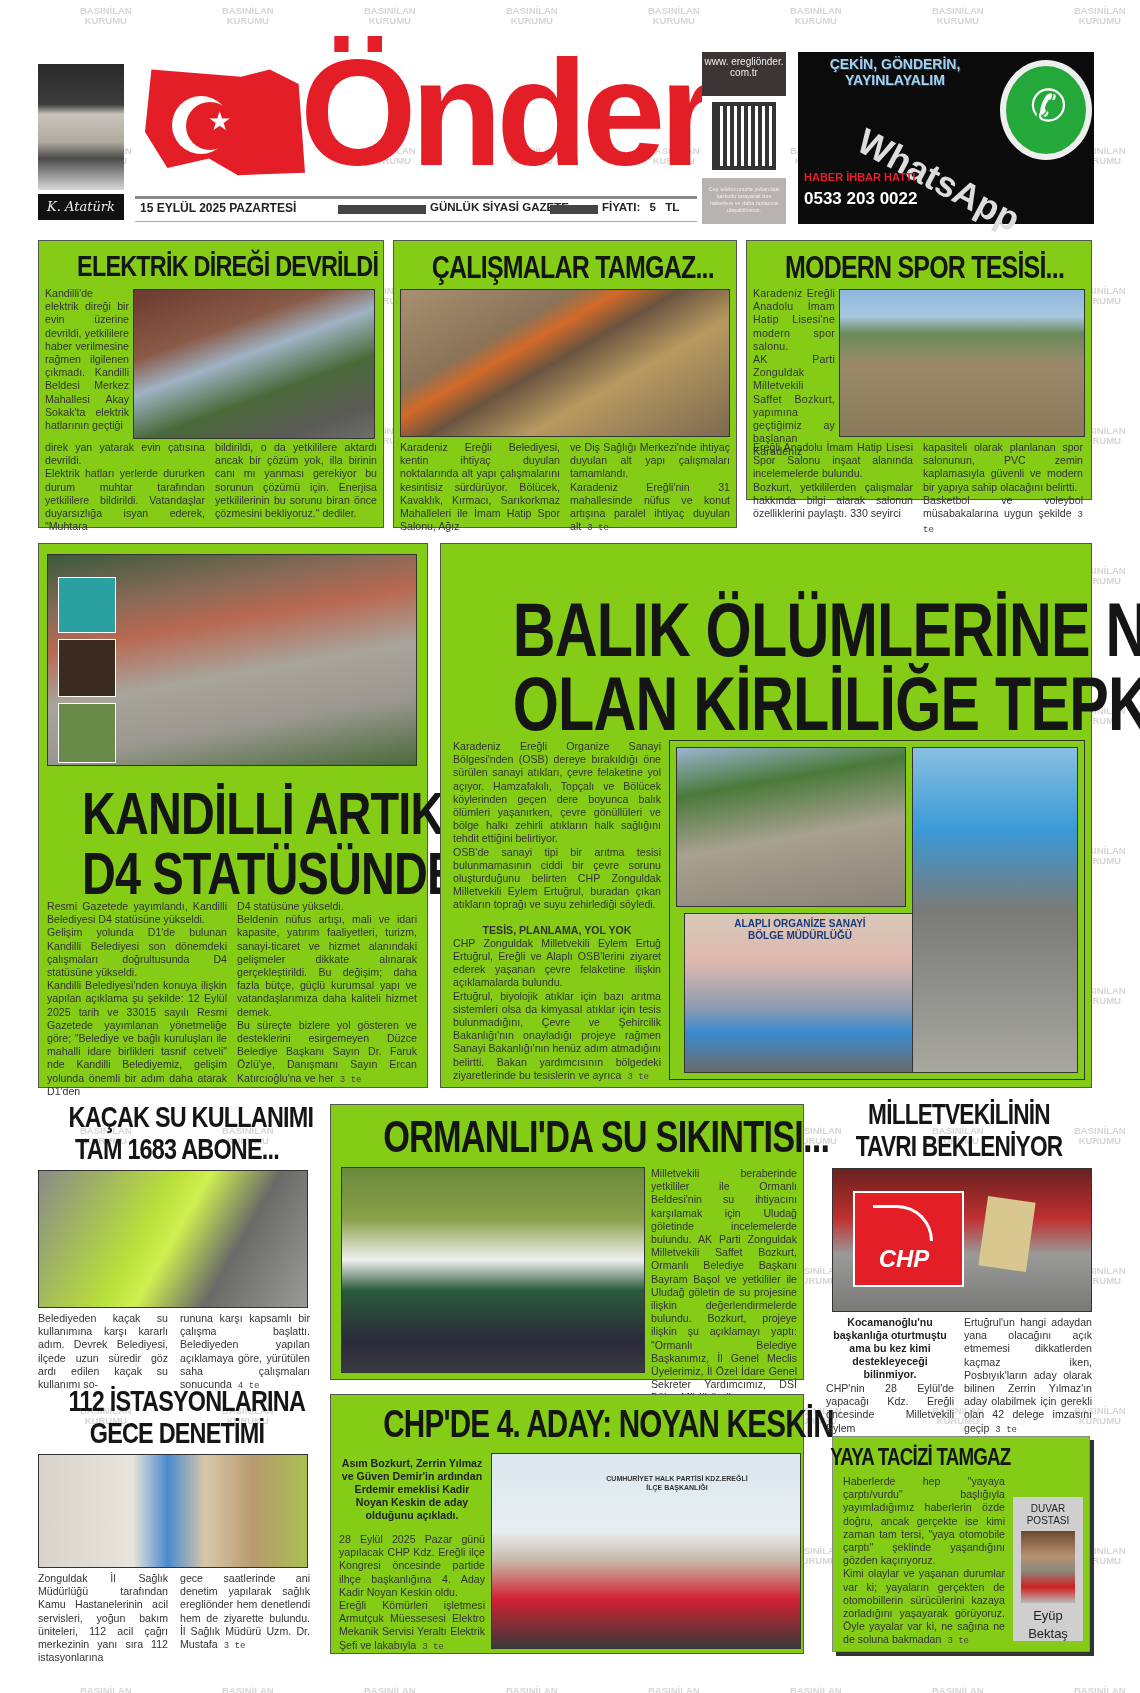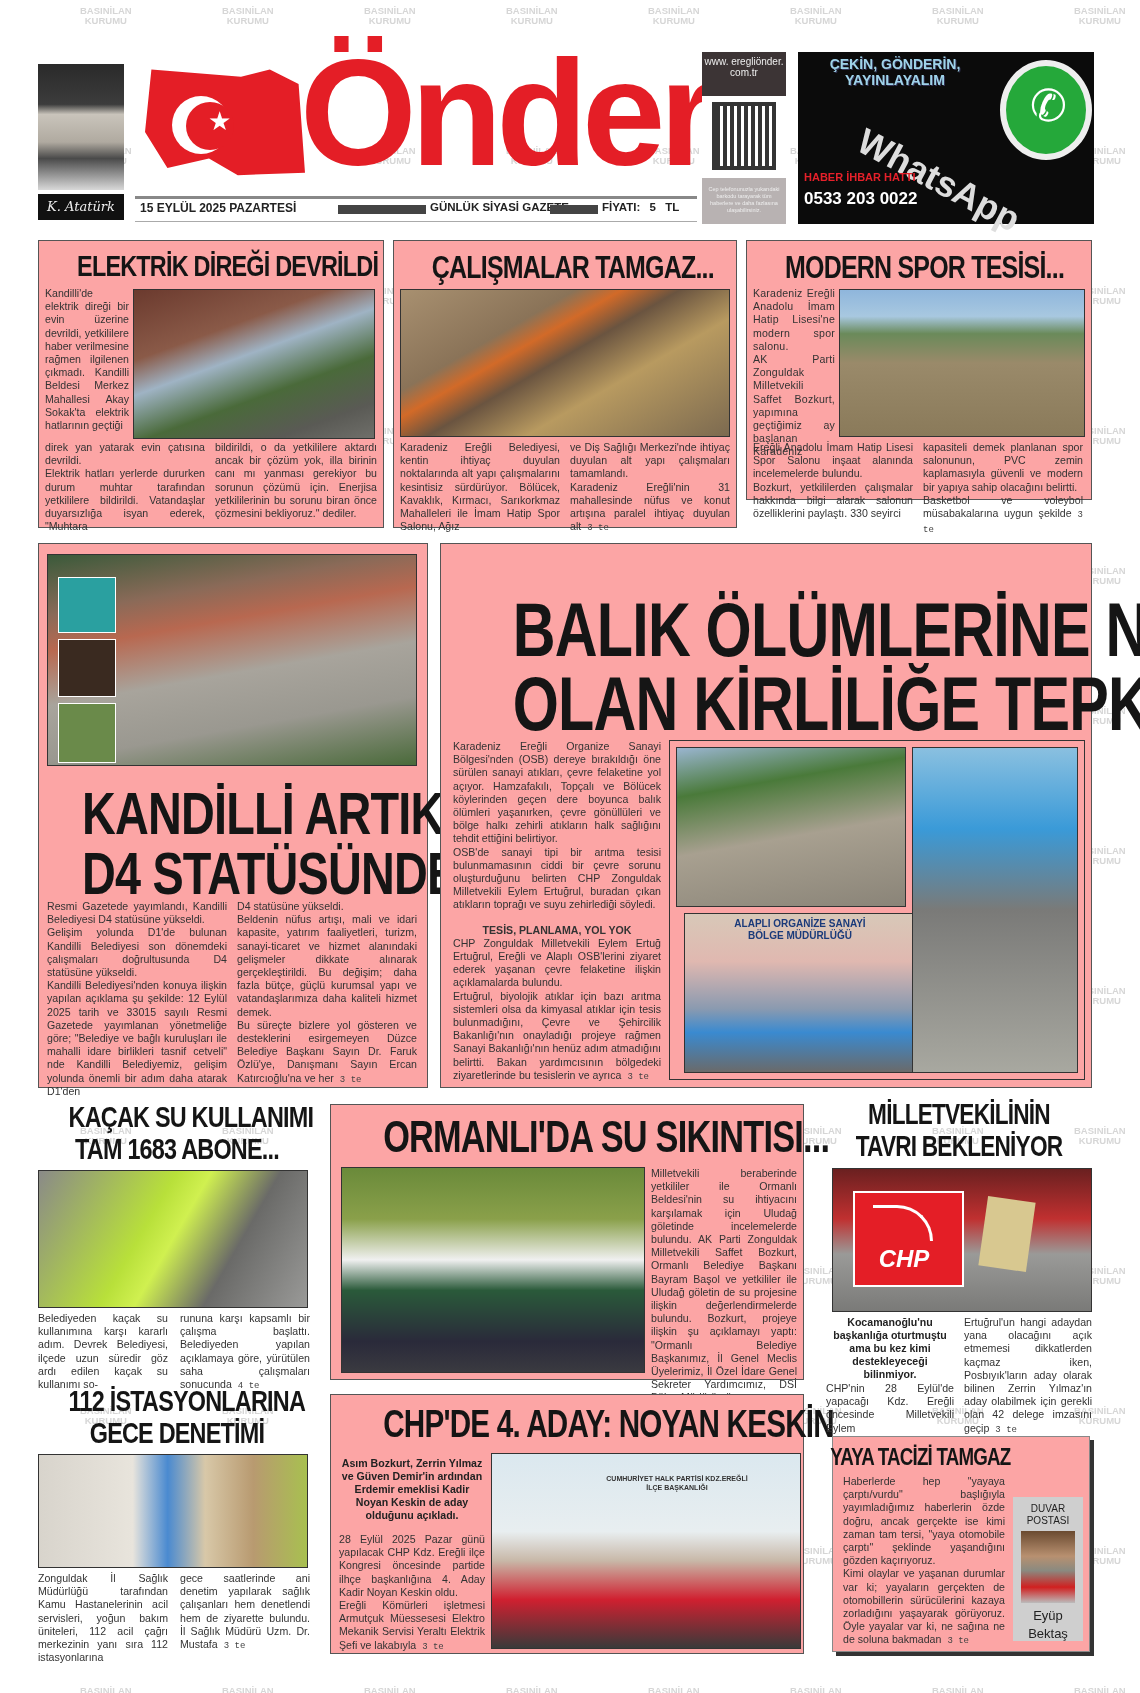--- a/index.html
+++ b/index.html
@@ -1,20 +1,20 @@
 <!DOCTYPE html>
 <html><head>
 <meta charset="utf-8">
 <style>
   * { box-sizing: border-box; margin: 0; padding: 0; }
   html, body { width: 1140px; height: 1693px; background: #ffffff; overflow: hidden; }
   body { position: relative; font-family: "Liberation Sans", sans-serif; color: #222; }
 
   .abs { position: absolute; }
-  .box { position: absolute; border: 1.5px solid #555; background: #fca5a5; }
+  .box { position: absolute; border: 1.5px solid #555; background: #84cc16; }
   .headline { font-family: "Liberation Sans", sans-serif; font-weight: 700; color: #151515;
               text-align: center; letter-spacing: -1px; transform: scaleX(0.78); transform-origin: center;
               white-space: nowrap; line-height: 1; }
   .body-text { font-size: 10.6px; line-height: 13.2px; color: #333; text-align: justify; }
   .body-text p { margin: 0; }
   .cont { font-family: "Liberation Mono", monospace; font-size: 9px; color: #444; margin-left: 6px; }
   .photo { position: absolute; border: 1px solid #333; overflow: hidden; }
 
   
   .ataturk { left: 38px; top: 64px; width: 86px; height: 126px;
@@ -533,21 +533,21 @@
   <div class="photo" style="left:92px;top:48px;width:246px;height:148px;background:linear-gradient(180deg,#8fb6dc 0%,#a8c8e0 18%,#6a8a5a 30%,#9a8a6a 50%,#8a7a5a 100%);"></div>
   <div class="abs body-text" style="left:6px;top:46px;width:82px;letter-spacing:0.2px;">
     <p>Karadeniz Ereğli Anadolu İmam Hatip Lisesi'ne modern spor salonu.</p>
     <p>AK Parti Zonguldak Milletvekili Saffet Bozkurt, yapımına geçtiğimiz ay başlanan Karadeniz</p>
   </div>
   <div class="abs body-text" style="left:6px;top:200px;width:160px;">
     <p>Ereğli Anadolu İmam Hatip Lisesi Spor Salonu inşaat alanında incelemelerde bulundu.</p>
     <p>Bozkurt, yetkililerden çalışmalar hakkında bilgi alarak salonun özelliklerini paylaştı. 330 seyirci</p>
   </div>
   <div class="abs body-text" style="left:176px;top:200px;width:160px;">
-    <p>kapasiteli demek planlanan spor salonunun, PVC zemin kaplamasıyla güvenli ve modern bir yapıya sahip olacağını belirtti.</p>
+    <p>kapasiteli olarak planlanan spor salonunun, PVC zemin kaplamasıyla güvenli ve modern bir yapıya sahip olacağını belirtti.</p>
     <p><span>Basketbol ve voleybol müsabakalarına uygun şekilde</span><span class="cont">3 te</span></p>
   </div>
 </div>
 
 <div class="box" style="left:38px;top:543px;width:390px;height:545px;">
   <div class="photo" style="left:8px;top:10px;width:370px;height:212px;background:linear-gradient(170deg,#3a5a3a 0%,#8a6a58 22%,#b86850 35%,#a8a49c 55%,#9a9890 75%,#4a6a3a 100%);">
     <div class="abs" style="left:10px;top:22px;width:58px;height:56px;background:#2aa0a0;border:1px solid #fff;"></div>
     <div class="abs" style="left:10px;top:84px;width:58px;height:58px;background:#3a2a20;border:1px solid #fff;"></div>
     <div class="abs" style="left:10px;top:148px;width:58px;height:60px;background:#6a8a4a;border:1px solid #fff;"></div>
   </div>
@@ -590,21 +590,21 @@
   <div class="photo" style="left:0;top:74px;width:270px;height:138px;background:linear-gradient(120deg,#8a8a88 0%,#b8e03a 40%,#d0f050 50%,#6a6a68 70%,#9a9a98 100%);"></div>
   <div class="abs body-text" style="left:0;top:216px;width:130px;">Belediyeden kaçak su kullanımına karşı kararlı adım. Devrek Belediyesi, ilçede uzun süredir göz ardı edilen kaçak su kullanımı so-</div>
   <div class="abs body-text" style="left:142px;top:216px;width:130px;"><span>rununa karşı kapsamlı bir çalışma başlattı. Belediyeden yapılan açıklamaya göre, yürütülen saha çalışmaları sonucunda</span><span class="cont">4 te</span></div>
 </div>
 
 <div class="abs" style="left:38px;top:1380px;width:278px;height:300px;">
   <div class="headline abs" style="left:0;top:6px;width:278px;font-size:30px;">112 İSTASYONLARINA</div>
   <div class="headline abs" style="left:0;top:38px;width:278px;font-size:30px;">GECE DENETİMİ</div>
   <div class="photo" style="left:0;top:74px;width:270px;height:114px;background:linear-gradient(90deg,#d8d4cc 0%,#e8e4dc 35%,#4a8ad0 48%,#d8c8a8 62%,#b89a70 80%,#a8c050 100%);"></div>
   <div class="abs body-text" style="left:0;top:192px;width:130px;">Zonguldak İl Sağlık Müdürlüğü tarafından Kamu Hastanelerinin acil servisleri, yoğun bakım üniteleri, 112 acil çağrı merkezinin yanı sıra 112 istasyonlarına</div>
-  <div class="abs body-text" style="left:142px;top:192px;width:130px;"><span>gece saatlerinde ani denetim yapılarak sağlık çalışanları hem denetlendi hem de ziyarette bulundu. İl Sağlık Müdürü Uzm. Dr. Mustafa</span><span class="cont">3 te</span></div>
+  <div class="abs body-text" style="left:142px;top:192px;width:130px;"><span>gece saatlerinde ani denetim yapılarak sağlık eregliönder hem denetlendi hem de ziyarette bulundu. İl Sağlık Müdürü Uzm. Dr. Mustafa</span><span class="cont">3 te</span></div>
 </div>
 
 <div class="box" style="left:330px;top:1104px;width:474px;height:276px;">
   <div class="headline abs" style="left:0;top:10px;width:474px;font-size:44px;">ORMANLI'DA SU SIKINTISI...</div>
   <div class="photo" style="left:10px;top:62px;width:304px;height:206px;background:linear-gradient(180deg,#6a8a3a 0%,#8aa04a 25%,#f0f0f0 45%,#2a5a3a 60%,#2a2a3a 85%,#3a3a40 100%);"></div>
   <div class="abs body-text" style="left:320px;top:62px;width:146px;"><span>Milletvekili beraberinde yetkililer ile Ormanlı Beldesi'nin su ihtiyacını karşılamak için Uludağ göletinde incelemelerde bulundu. AK Parti Zonguldak Milletvekili Saffet Bozkurt, Ormanlı Belediye Başkanı Bayram Başol ve yetkililer ile Uludağ göletin de su projesine ilişkin değerlendirmelerde bulundu. Bozkurt, projeye ilişkin şu açıklamayı yaptı: "Ormanlı Belediye Başkanımız, İl Genel Meclis Üyelerimiz, İl Özel İdare Genel Sekreter Yardımcımız, DSİ Bölge Müdürümüz,</span><span class="cont">3 te</span></div>
 </div>
 
 <div class="box" style="left:330px;top:1394px;width:474px;height:260px;">
   <div class="headline abs" style="left:0;top:10px;width:474px;font-size:38px;">CHP'DE 4. ADAY: NOYAN KESKİN</div>

